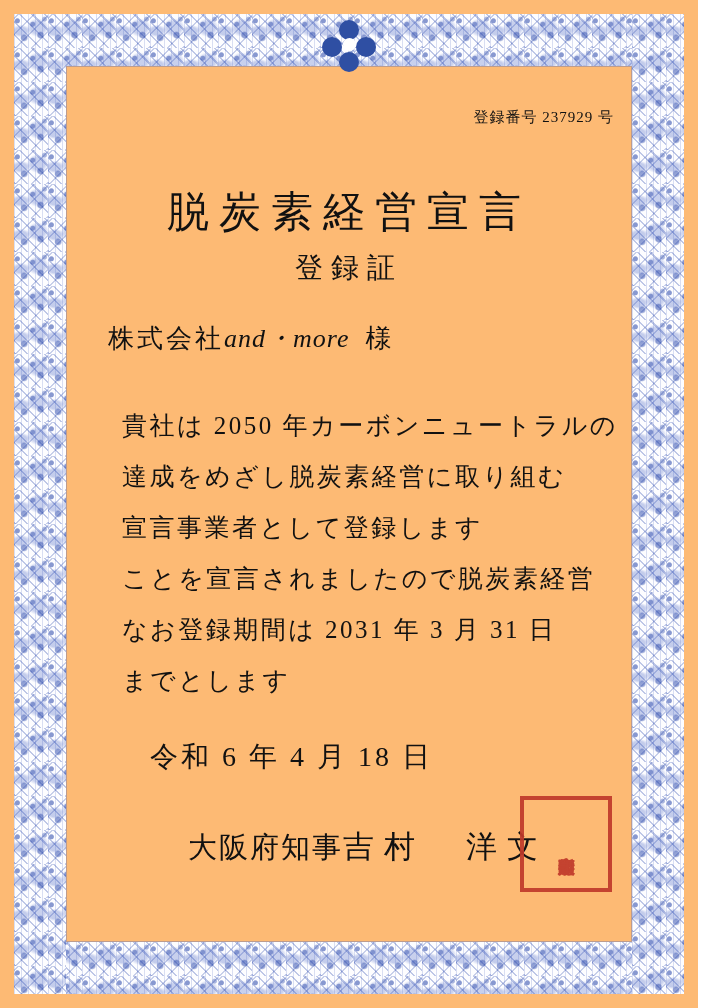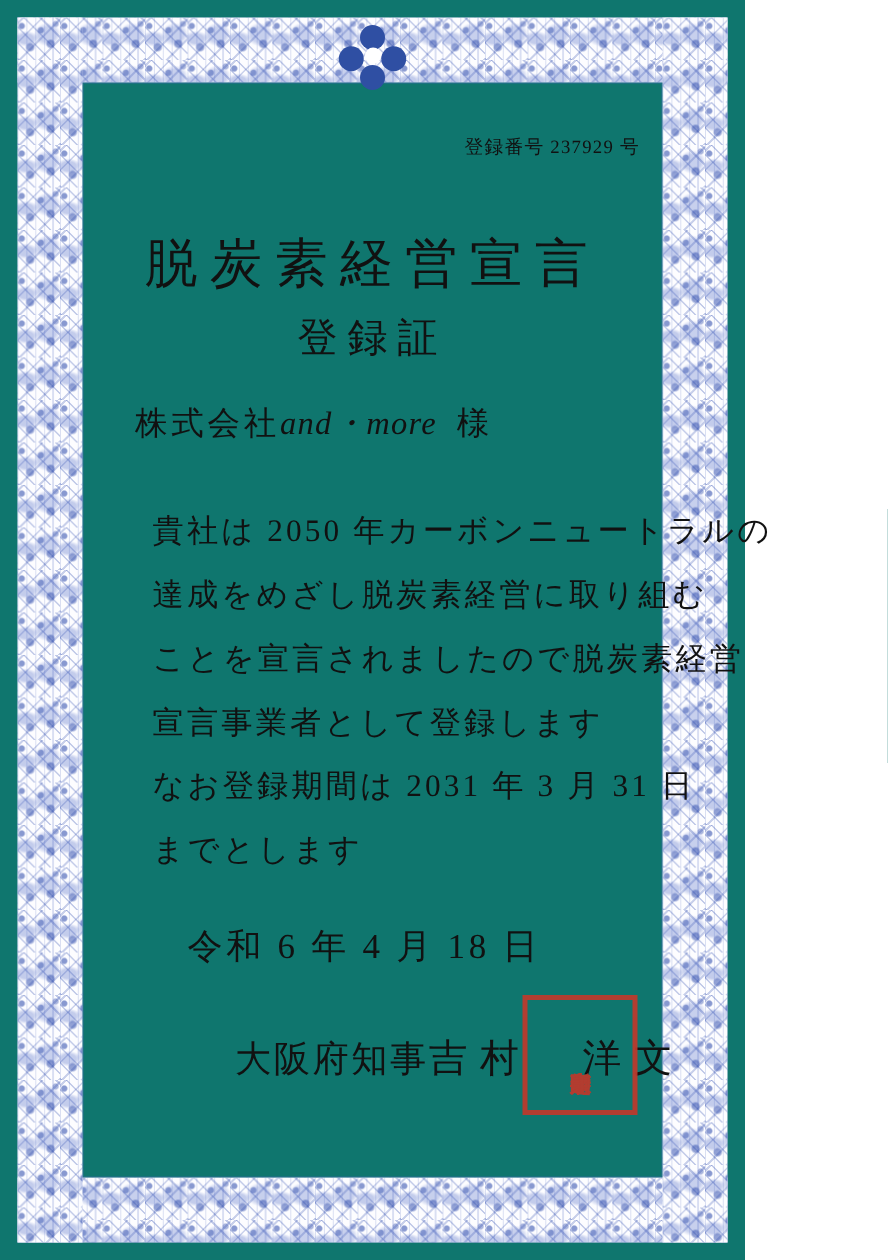--- a/index.html
+++ b/index.html
@@ -10,23 +10,23 @@
   body {
     width: 710px;
     height: 1008px;
     font-family: "Liberation Serif", "DejaVu Serif", serif;
     color: #111;
     overflow: hidden;
   }
 
   .certificate {
     position: relative;
-    width: 596px;
+    width: 698px;
     height: 1008px;
-    background: #0f766e;
+    background: #fdba74;
     box-sizing: border-box;
   }
 
   
   .border-frame {
     position: absolute;
     left: 14px;
     top: 14px;
     right: 14px;
     bottom: 14px;
@@ -120,21 +120,21 @@
   }
   .title-main {
     font-size: 42px;
     letter-spacing: 10px;
     font-weight: 400;
     font-family: "Liberation Serif", "DejaVu Serif", serif;
     line-height: 1.2;
   }
   .title-sub {
     margin-top: 12px;
-    font-size: 32px;
+    font-size: 28px;
     letter-spacing: 8px;
     font-family: "Liberation Serif", "DejaVu Serif", serif;
   }
 
   .recipient {
     position: absolute;
     top: 243px;
     left: 30px;
     font-size: 26px;
     letter-spacing: 3px;
@@ -245,22 +245,22 @@
       <div class="title-sub">登録証</div>
     </div>
 
     <div class="recipient">
       <span>株式会社</span><span class="company-latin">and・more</span><span class="honorific">様</span>
     </div>
 
     <div class="body-text">
       <p>貴社は 2050 年カーボンニュートラルの</p>
       <p>達成をめざし脱炭素経営に取り組む</p>
+      <p>宣言事業者として登録します</p>
       <p>ことを宣言されましたので脱炭素経営</p>
-      <p>宣言事業者として登録します</p>
       <p>なお登録期間は 2031 年 3 月 31 日</p>
       <p>までとします</p>
     </div>
 
     <div class="date-line">令和 6 年 4 月 18 日</div>
 
     <div class="signature-line">
       <span class="gov-title">大阪府知事</span><span class="gov-name">吉村　洋文</span>
     </div>
 

